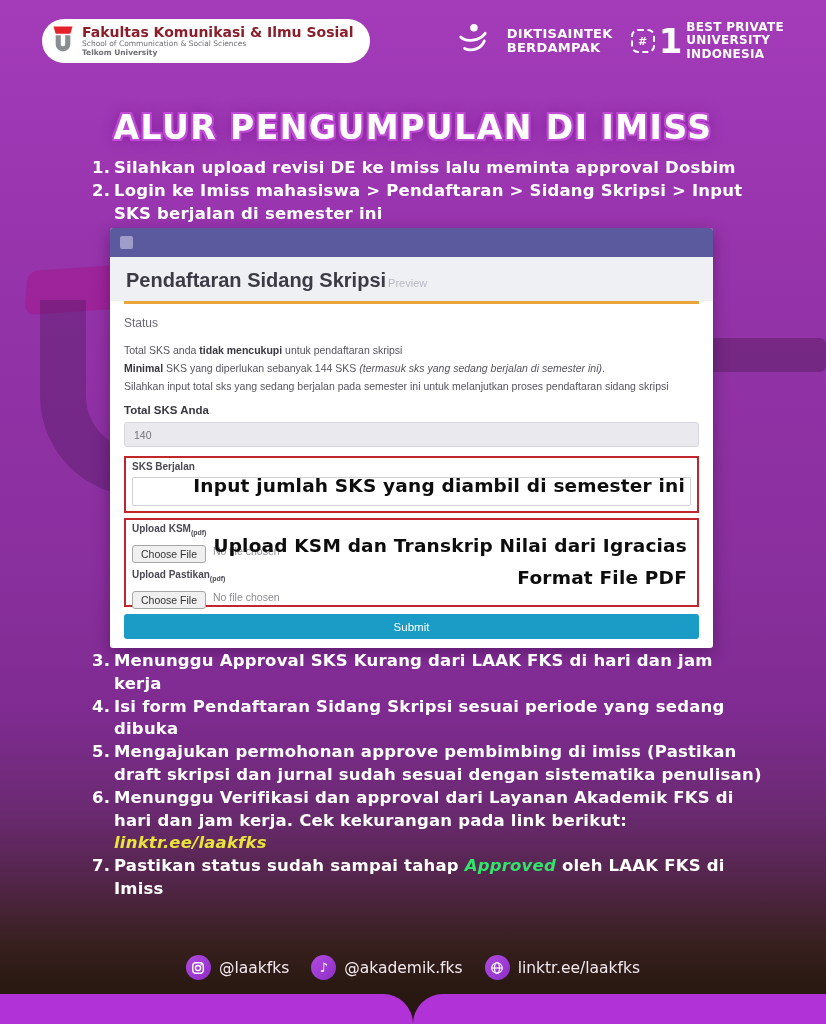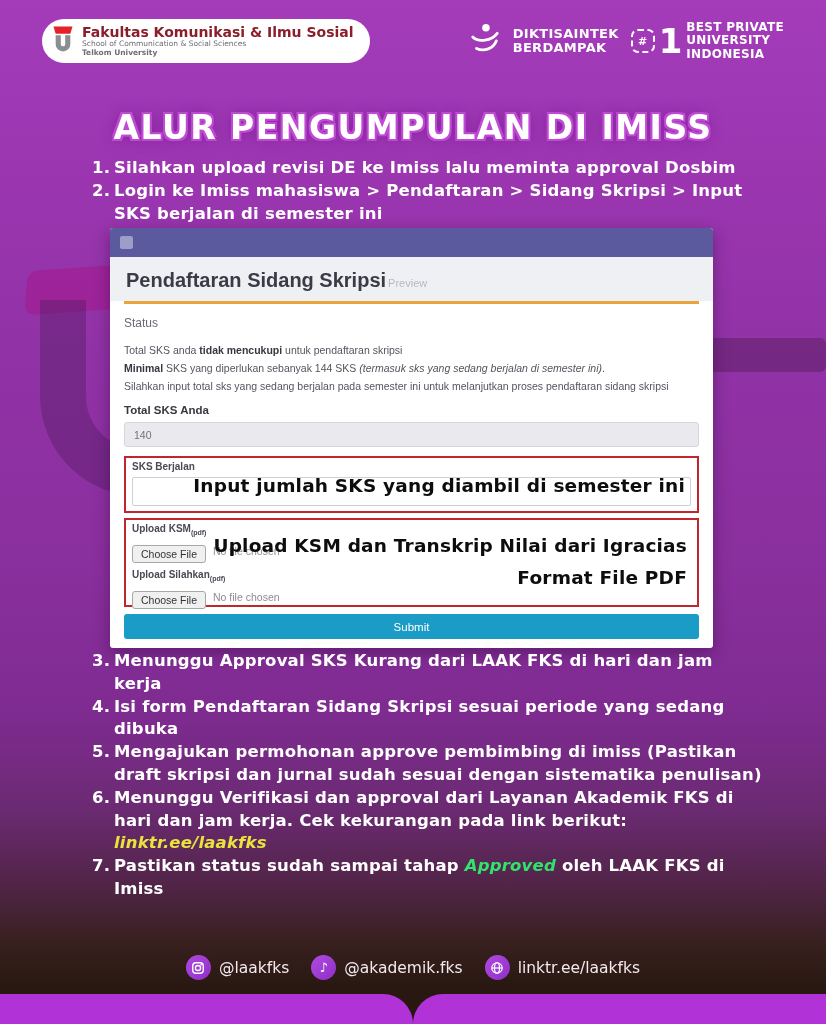--- a/index.html
+++ b/index.html
@@ -30,21 +30,21 @@
   .vline{width:2px;height:36px;background:rgba(255,255,255,.85);}
   .hashtag{line-height:1.05;}
   .hashtag .l1{font-size:13px;font-weight:800;}
   .hashtag .l2{font-size:10px;font-style:italic;font-weight:600;}
   .pill{display:flex;align-items:center;gap:8px;background:#fff;border-radius:22px;
     padding:6px 16px 6px 10px;height:32px;}
   .pill-text{line-height:1.15;}
   .pill-text .name{font-size:14px;font-weight:800;color:#8a1f2b;}
   .pill-text .s1{font-size:7.5px;color:#6d6d72;}
   .pill-text .s2{font-size:7.5px;font-weight:700;color:#6d6d72;}
-  .h-right{display:flex;align-items:center;gap:12px;}
+  .h-right{display:flex;align-items:center;gap:18px;}
   .dikti{line-height:1.05;}
   .dikti div{font-size:13px;font-weight:800;letter-spacing:.3px;}
   .rank{display:flex;align-items:center;gap:4px;}
   .gear-badge{width:20px;height:20px;border:2px dashed #fff;border-radius:7px;display:flex;
     align-items:center;justify-content:center;font-size:11px;font-weight:900;color:#fff;}
   .rank-one{font-size:34px;font-weight:900;line-height:.9;}
   .rank-lines{line-height:1.1;}
   .rank-lines div{font-size:12px;font-weight:800;letter-spacing:.3px;}
   
   .title{position:absolute;left:0;top:108px;width:826px;text-align:center;margin:0;
@@ -197,21 +197,21 @@
 
       <div class="redbox box-upload">
         <div class="upload-field">
           <div class="field-label" style="padding-left:0"><span>Upload KSM</span><span class="sub-pdf">(pdf)</span></div>
           <div class="file-row">
             <button class="choose-btn">Choose File</button>
             <span class="no-file">No file chosen</span>
           </div>
         </div>
         <div class="upload-field">
-          <div class="field-label" style="padding-left:0"><span>Upload Silahkan</span><span class="sub-pdf">(pdf)</span></div>
+          <div class="field-label" style="padding-left:0"><span>Upload Pastikan</span><span class="sub-pdf">(pdf)</span></div>
           <div class="file-row">
             <button class="choose-btn">Choose File</button>
             <span class="no-file">No file chosen</span>
           </div>
         </div>
         <div class="annotation ann-upload2">Format File PDF</div>
         <div class="annotation ann-upload1">Upload KSM dan Transkrip Nilai dari Igracias</div>
       </div>
 
       <button class="submit-btn">Submit</button>

